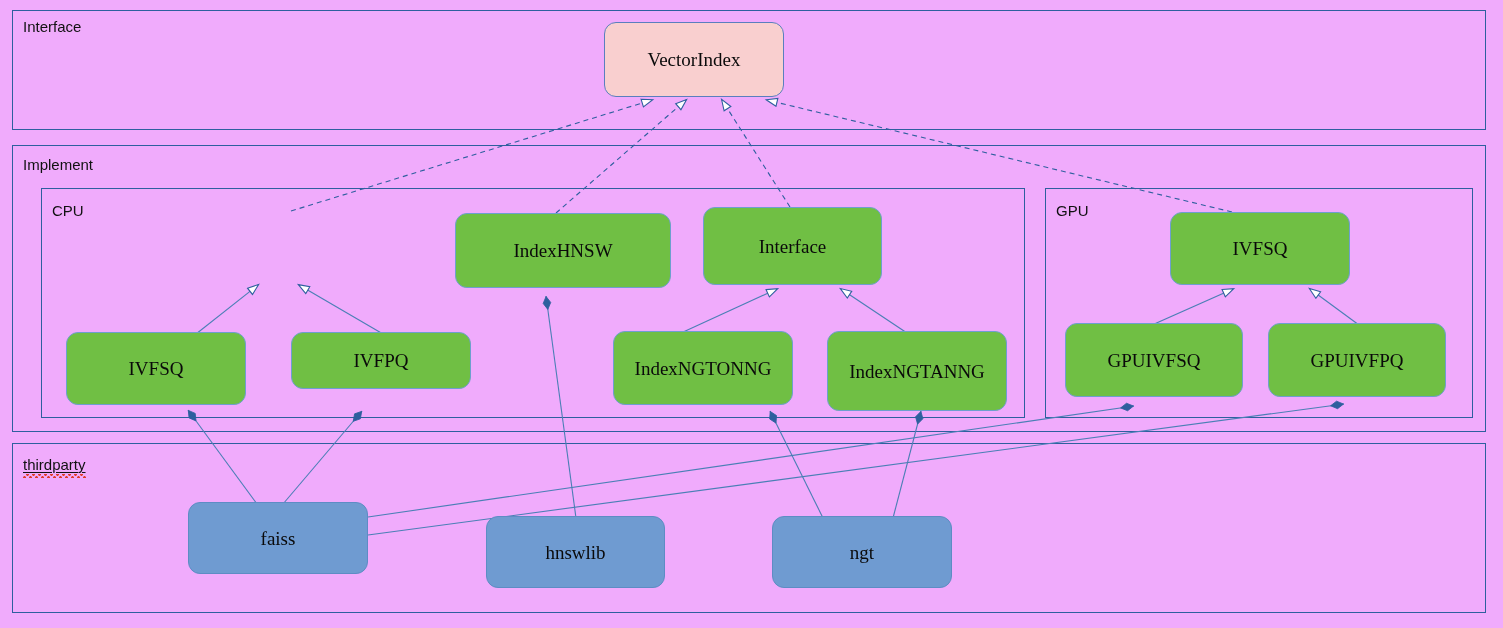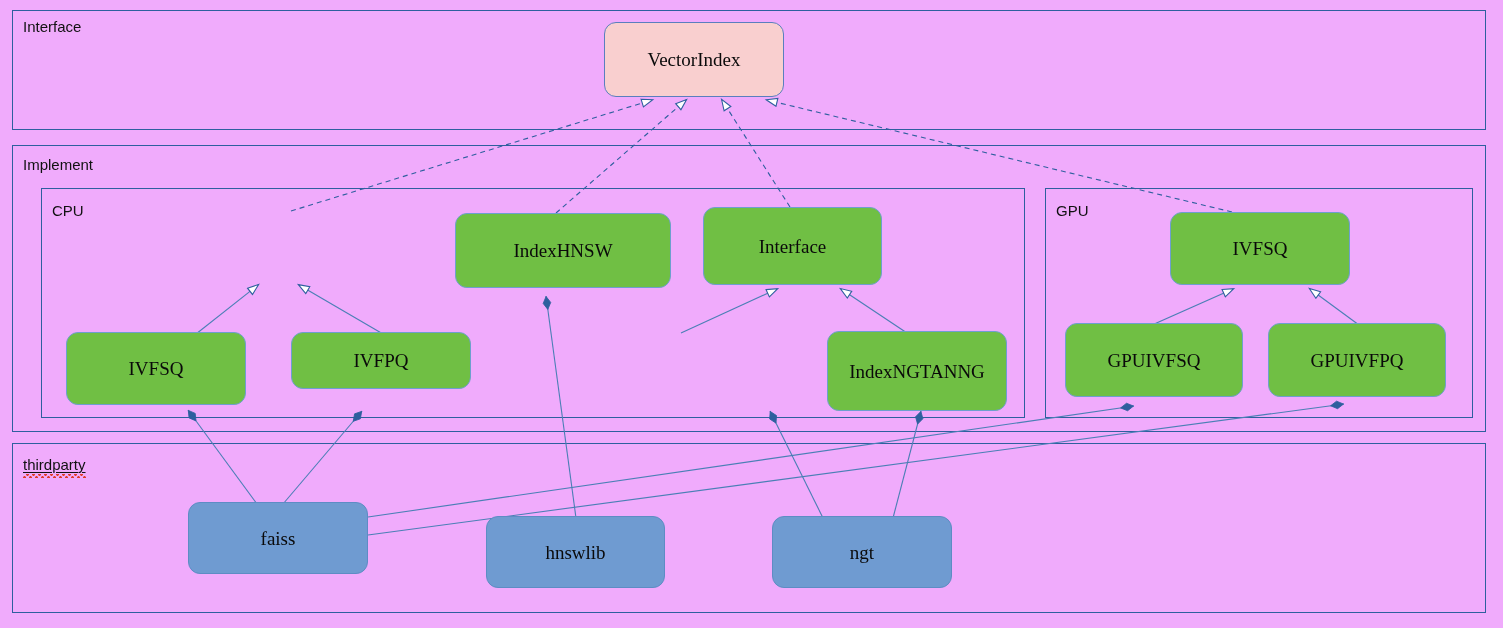--- a/index.html
+++ b/index.html
@@ -152,20 +152,23 @@
   </div>
 
   <div class="node cpunode" style="left:66px;top:332px;width:180px;height:73px;">
     <span>IVFSQ</span>
   </div>
 
   <div class="node cpunode" style="left:291px;top:332px;width:180px;height:57px;">
     <span>IVFPQ</span>
   </div>
 
+  <div class="node cpunode" style="left:613px;top:331px;width:180px;height:74px;">
+    <span>IndexNGTONNG</span>
+  </div>
 
   <div class="node cpunode" style="left:827px;top:331px;width:180px;height:80px;">
     <span>IndexNGTANNG</span>
   </div>
 
   <div class="node gpunode" style="left:1170px;top:212px;width:180px;height:73px;">
     <span>IVFSQ</span>
   </div>
 
   <div class="node gpunode" style="left:1065px;top:323px;width:178px;height:74px;">

